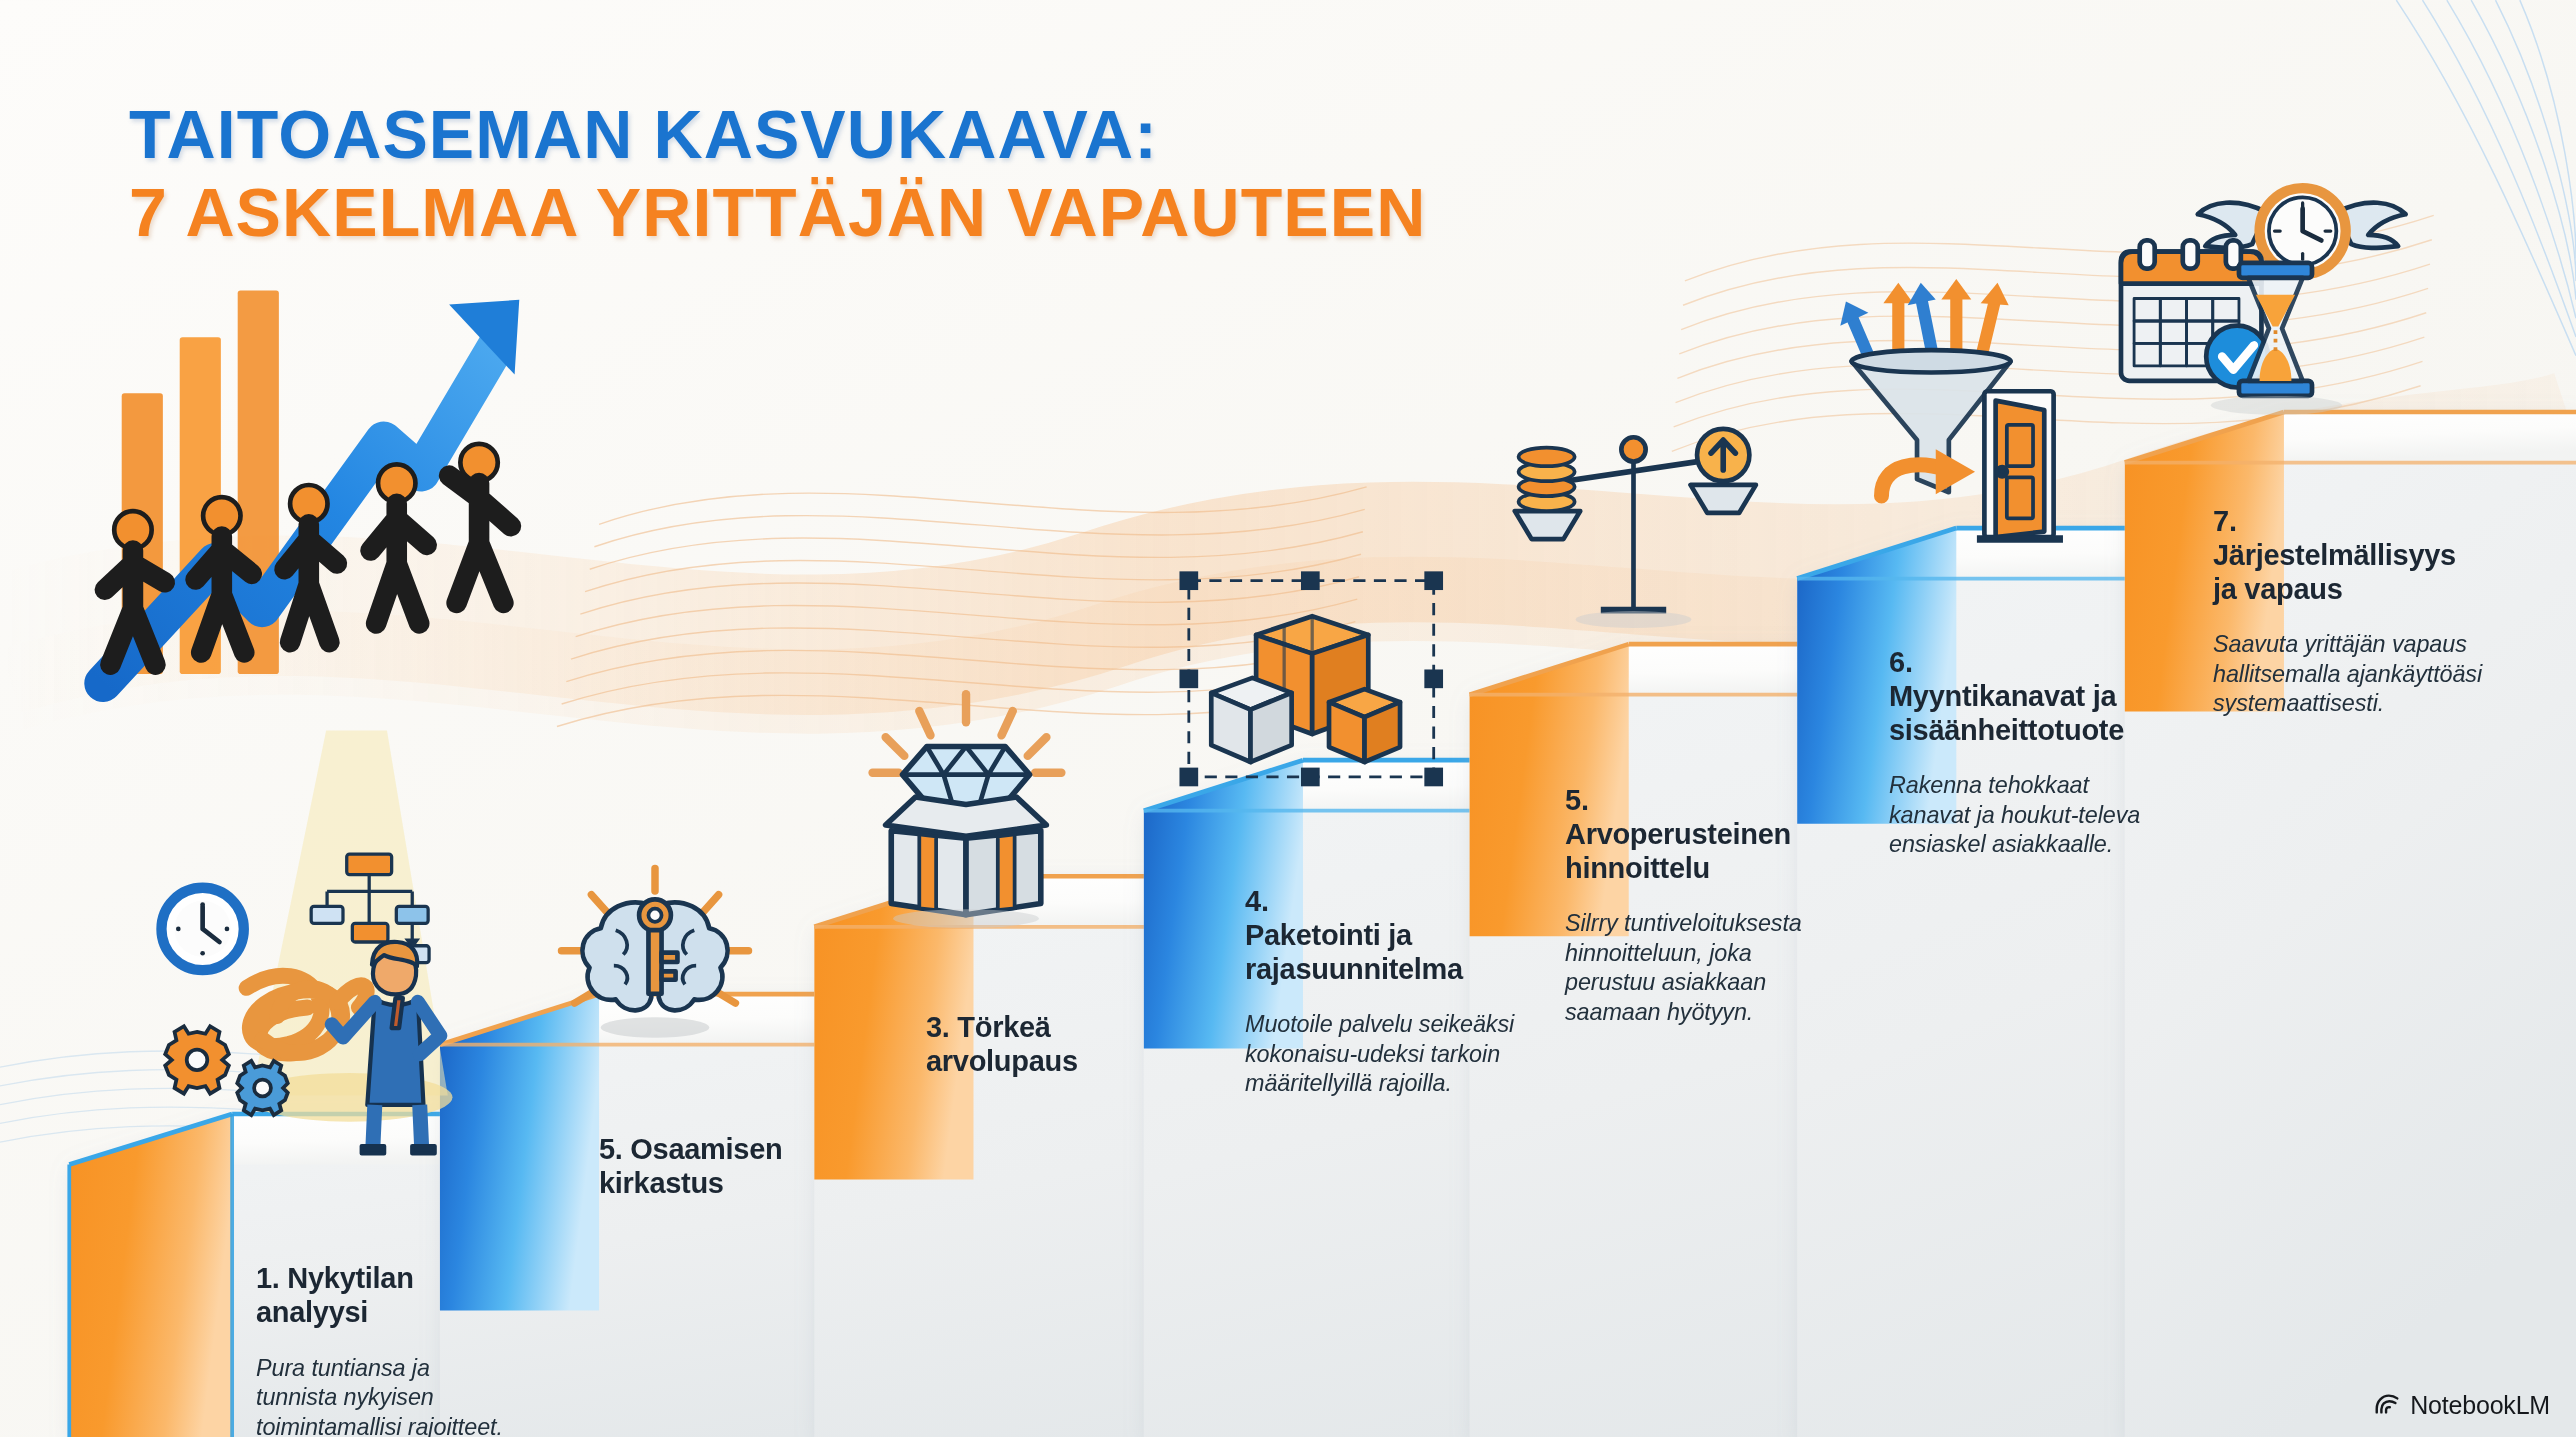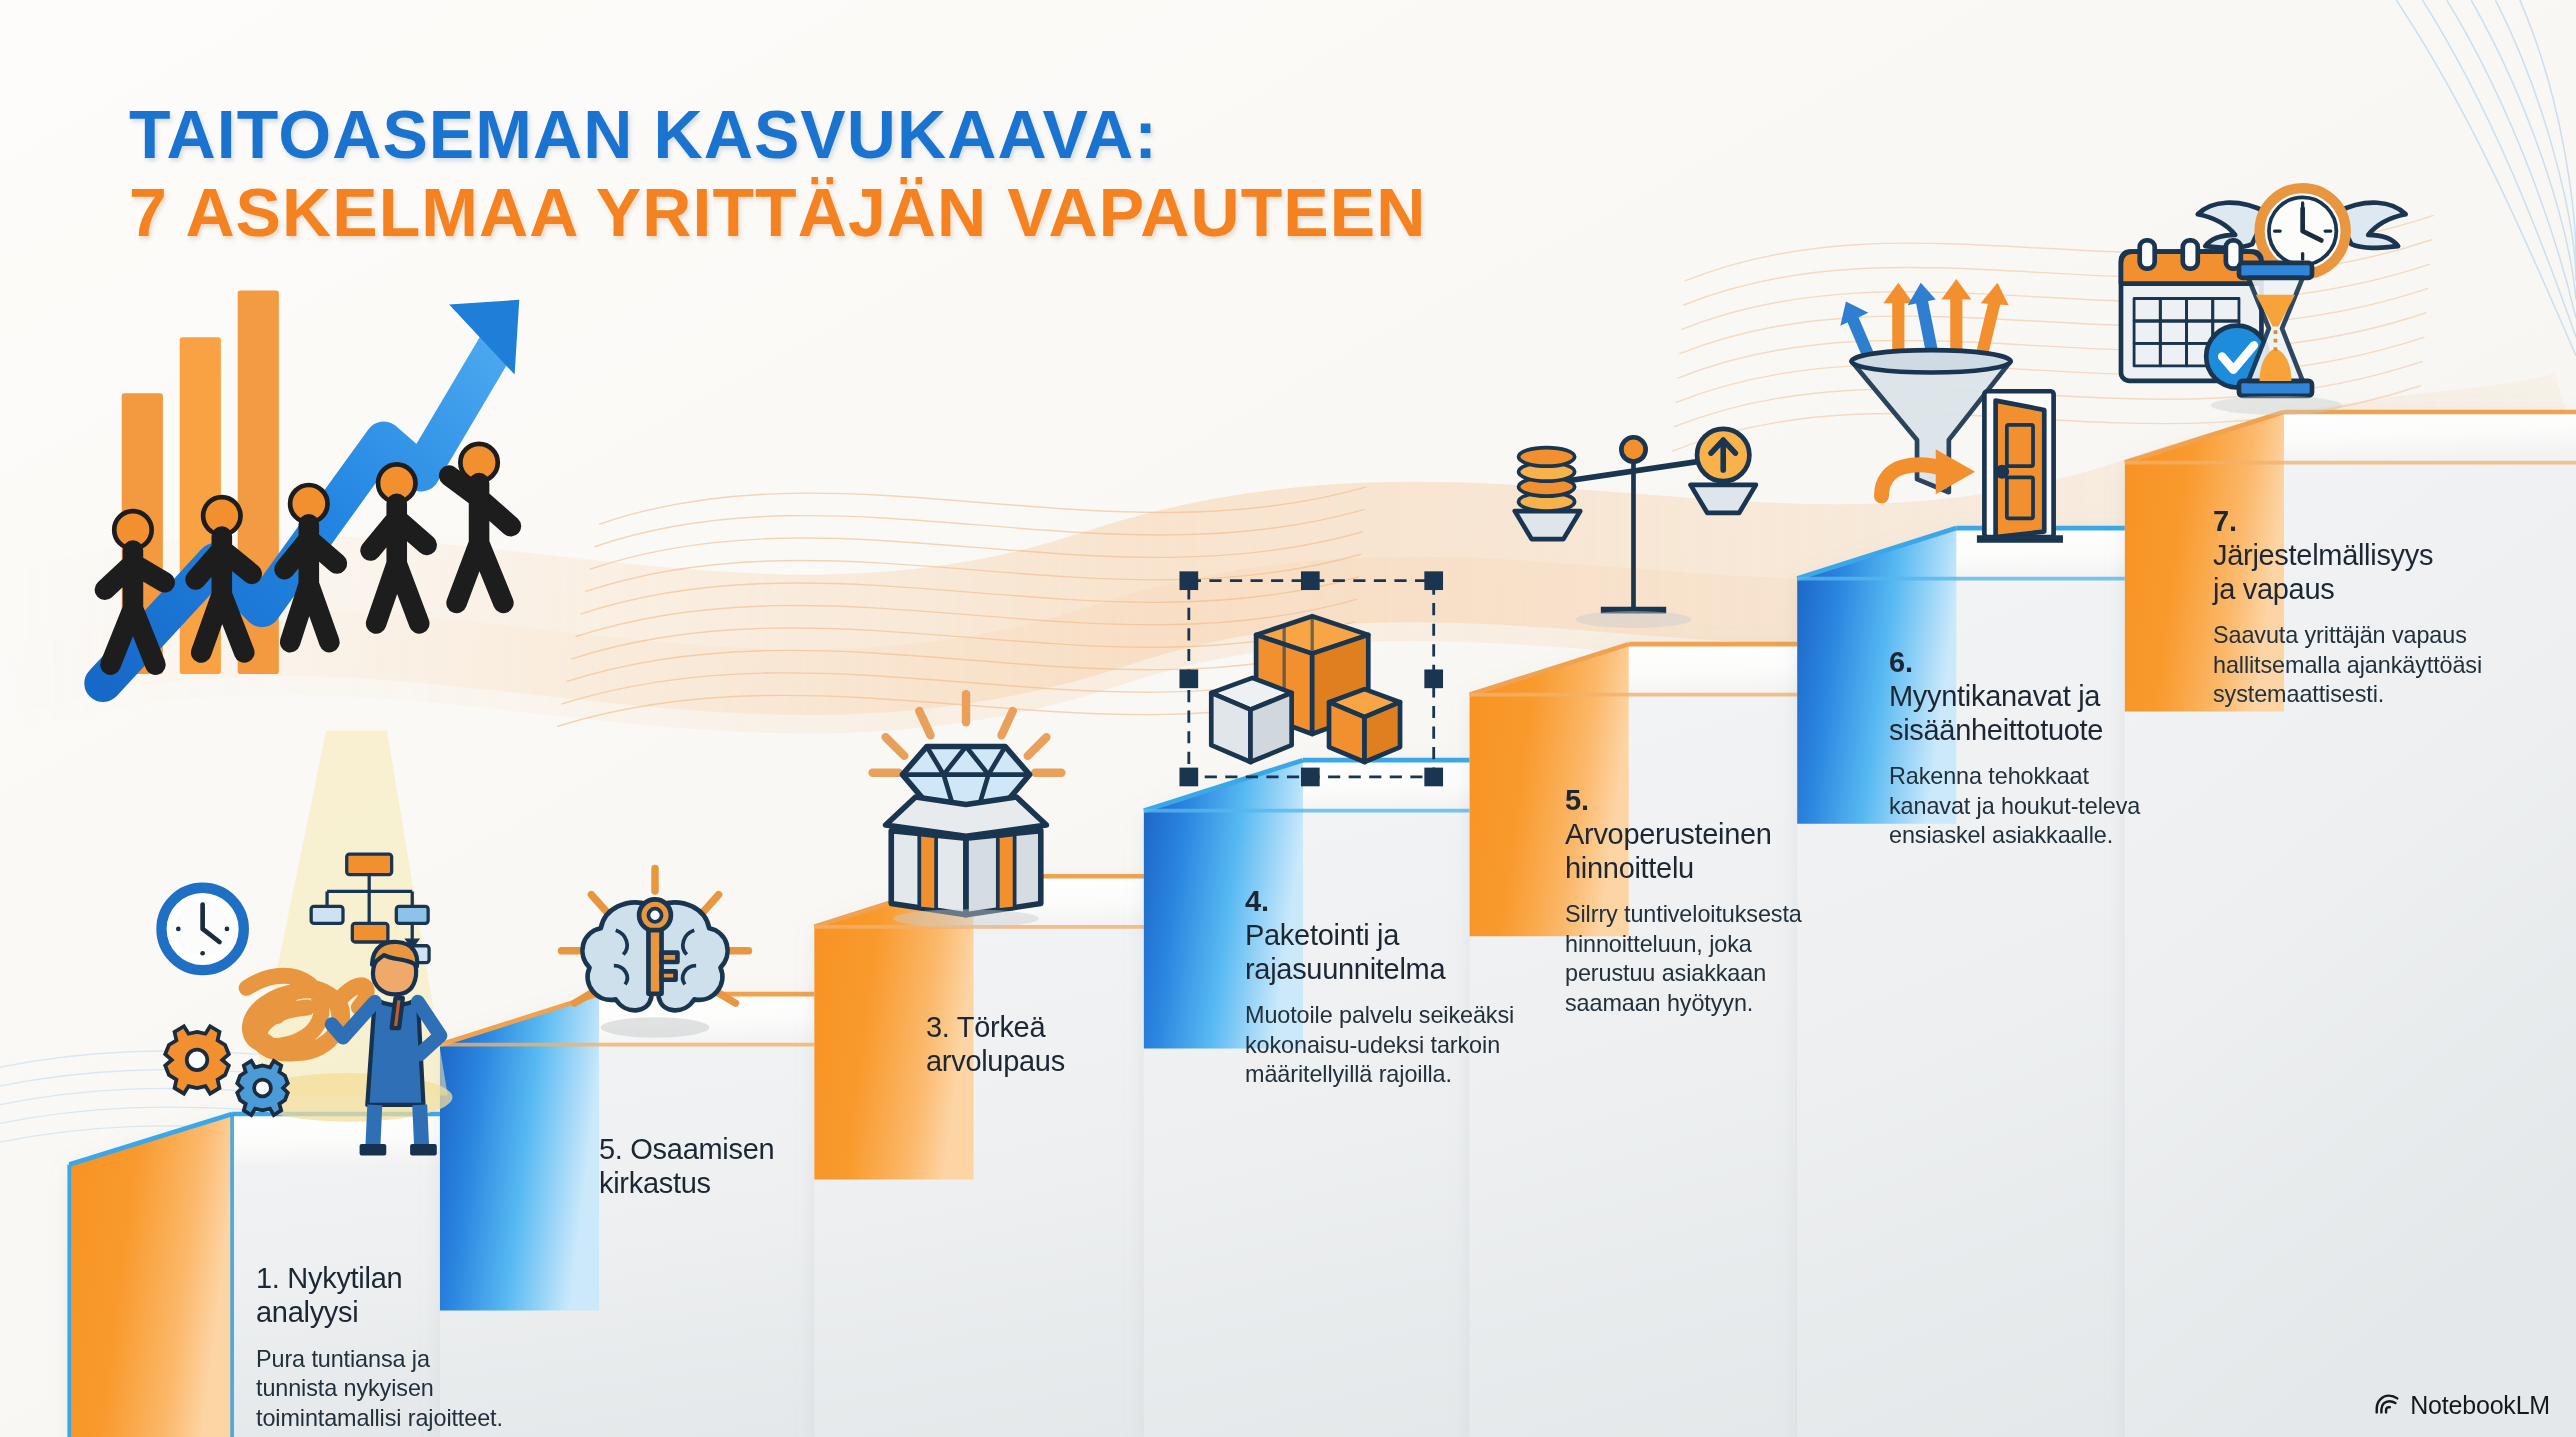--- a/index.html
+++ b/index.html
@@ -51,32 +51,33 @@
   }
   .step-num {
     font-size: 29px;
     font-weight: 700;
     color: #1c2733;
     line-height: 1.16;
     letter-spacing: -0.2px;
   }
   .step-title {
     font-size: 29px;
-    font-weight: 400;
+    font-weight: 700;
     color: #1c2733;
     line-height: 1.17;
     letter-spacing: -0.3px;
   }
   .step-desc {
     font-size: 23.4px;
     font-weight: 400;
     color: #22303c;
     line-height: 1.26;
-    margin-top: 15px;
+    margin-top: 24px;
     letter-spacing: -0.1px;
+    font-style: italic;
   }
 
   
   .illus { position: absolute; z-index: 20; }
   .illus svg { display: block; overflow: visible; }
 
   
   #watermark {
     position: absolute;
     right: 26px; bottom: 17px;

